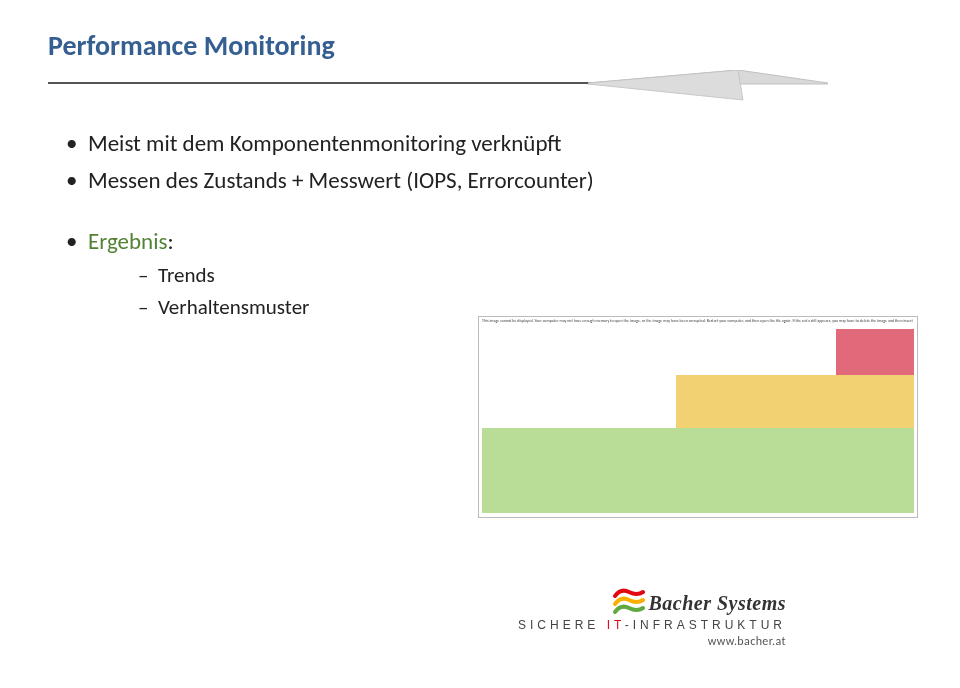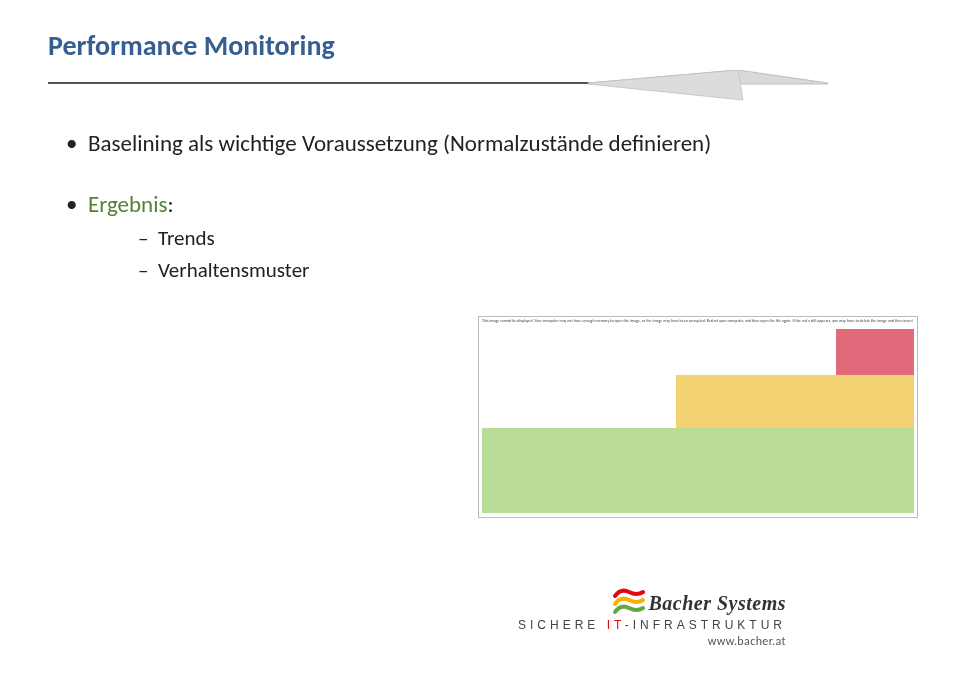--- a/index.html
+++ b/index.html
@@ -179,21 +179,22 @@
     <div class="wedge">
       <svg width="240" height="36" viewBox="0 0 240 36">
         <polygon points="0,13 150,0 240,13 240,14 0,14" fill="#d9d9d9" stroke="#bfbfbf" stroke-width="1"></polygon>
         <polygon points="0,13 150,0 155,30 0,14" fill="#dcdcdc" stroke="#bfbfbf" stroke-width="0.8"></polygon>
       </svg>
     </div>
   </div>
 
   <div class="content">
     <ul class="top">
-      <li><span>Baselining als wichtige Voraussetzung (Normalzustände definieren)</span></li>
+      <li><span>Meist mit dem Komponentenmonitoring verknüpft</span></li>
+      <li><span>Messen des Zustands + Messwert (IOPS, Errorcounter)</span></li>
     </ul>
 
     <ul class="top result-block">
       <li>
         <span class="result-label">Ergebnis</span><span>:</span>
         <ul class="sub">
           <li><span>Trends</span></li>
           <li><span>Verhaltensmuster</span></li>
         </ul>
       </li>

